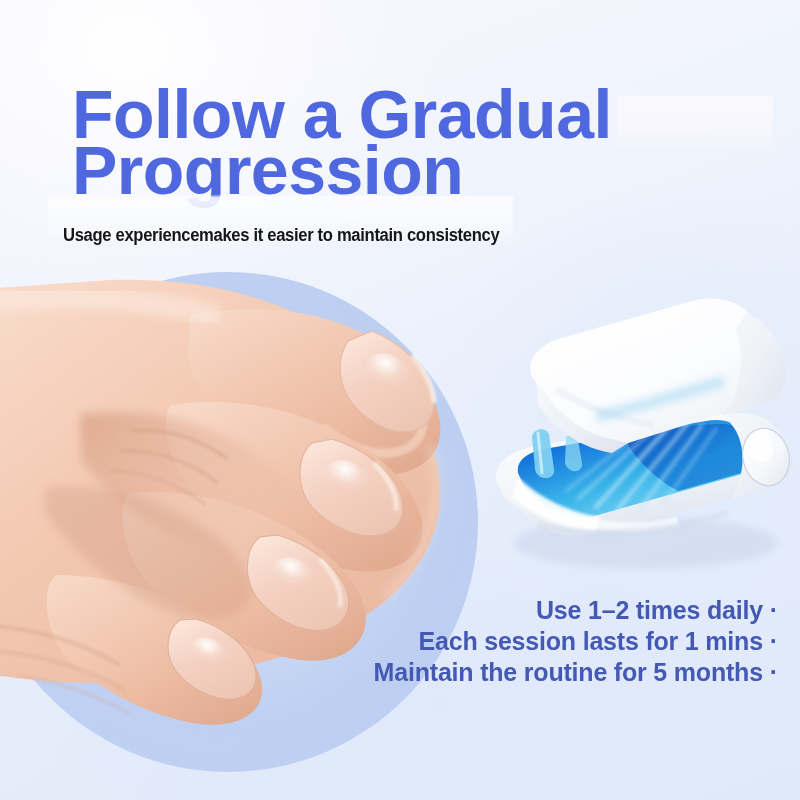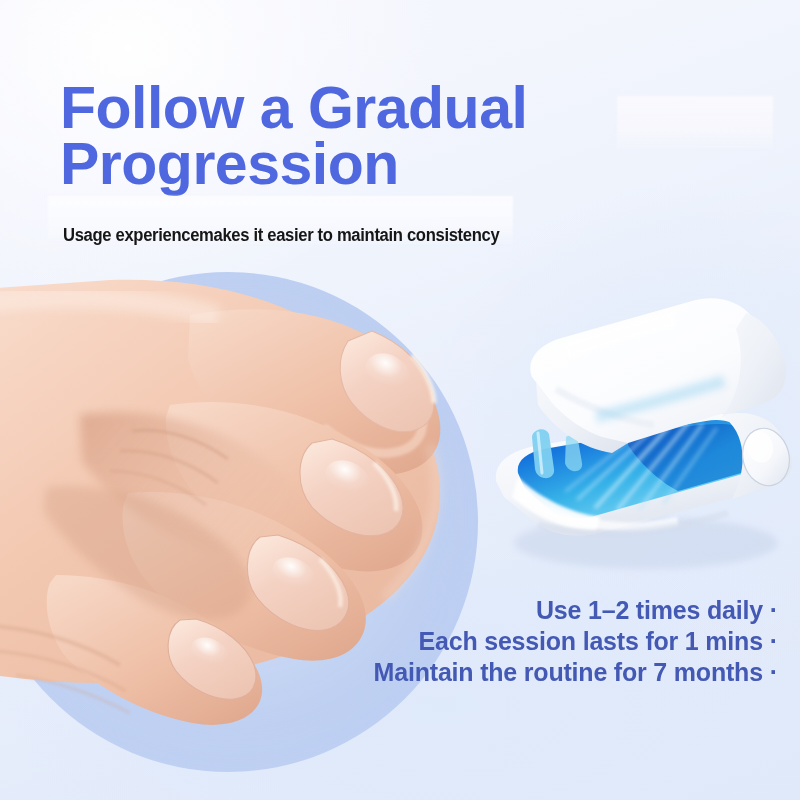--- a/index.html
+++ b/index.html
@@ -55,23 +55,23 @@
     left: 617px; top: 96px;
     width: 156px; height: 53px;
     background: linear-gradient(180deg, rgba(250,249,254,0.96) 0%, rgba(247,247,253,0.88) 70%, rgba(244,245,252,0.4) 100%);
     filter: blur(1.2px);
     pointer-events: none;
   }
 
   
   .headline {
     position: absolute;
-    left: 60px; top: 40px;
+    left: 72px; top: 40px;
     width: 600px;
-    font-size: 59px;
+    font-size: 68px;
     line-height: 56px;
     font-weight: 700;
     letter-spacing: -0.5px;
     color: #4f68e0;
     white-space: pre-line;
     text-shadow: 0 1px 0 rgba(255,255,255,0.4);
   }
 
   
   .subtitle-band {
@@ -383,17 +383,17 @@
   </div>
 
   <div class="bullets">
     <div class="bullet-line">
       <span>Use 1–2 times daily</span><span class="bullet-dot">·</span>
     </div>
     <div class="bullet-line">
       <span>Each session lasts for 1 mins</span><span class="bullet-dot">·</span>
     </div>
     <div class="bullet-line">
-      <span>Maintain the routine for 7 months</span><span class="bullet-dot">·</span>
+      <span>Maintain the routine for 5 months</span><span class="bullet-dot">·</span>
     </div>
   </div>
 
 </div>
 
 </body></html>

